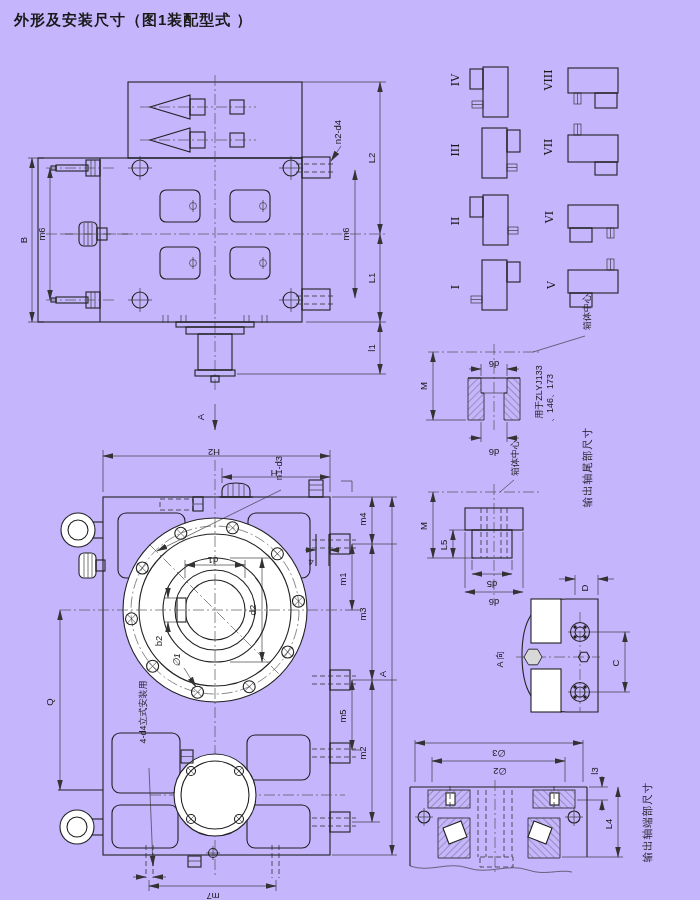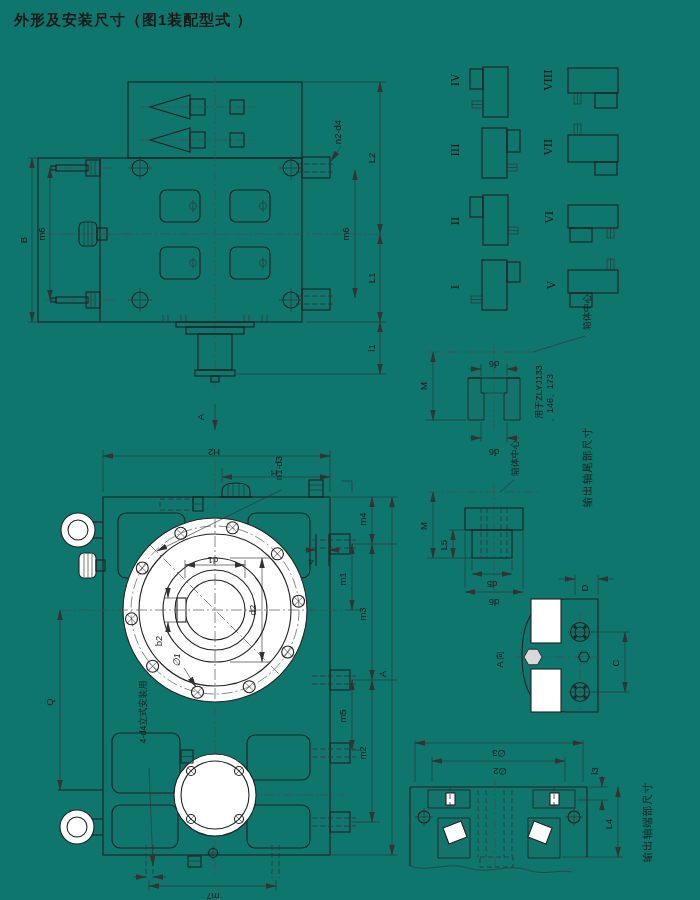--- a/index.html
+++ b/index.html
@@ -1,16 +1,16 @@
 <!DOCTYPE html>
 <html><head>
 <meta charset="utf-8">
 <style>
   html,body{margin:0;padding:0;background:#fff;}
-  .page{width:700px;height:900px;background:#0f766e;position:relative;overflow:hidden;}
+  .page{width:700px;height:900px;background:#c4b5fd;position:relative;overflow:hidden;}
   svg{display:block;}
   svg text{font-family:"Liberation Sans", sans-serif;fill:#1a1a1a;}
   .ttl{font-size:15px;font-weight:bold;letter-spacing:1px;}
   .d{font-size:9.5px;text-anchor:middle;}
   .it{font-style:italic;}
   .cjk{font-size:10.5px;text-anchor:middle;letter-spacing:1px;}
   .sm{font-size:9px;text-anchor:middle;}
   .rm{font-size:11px;text-anchor:middle;font-family:"DejaVu Serif", serif;}
   .ol{stroke:#222;stroke-width:1.1;fill:none;}
   .of{stroke:#222;stroke-width:1.1;fill:#fff;}

